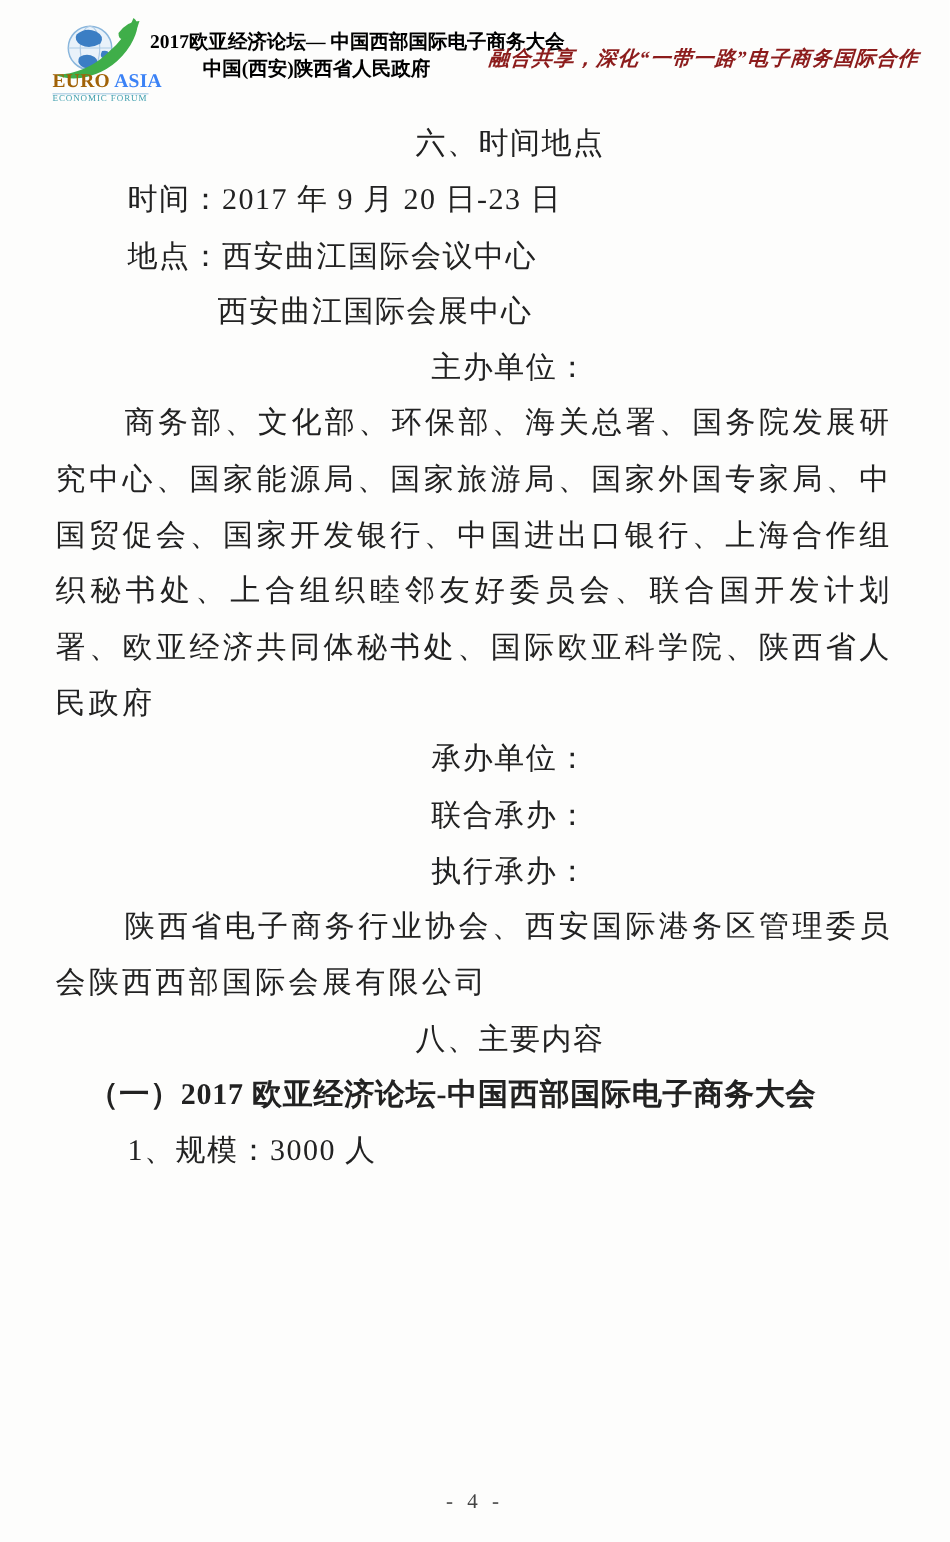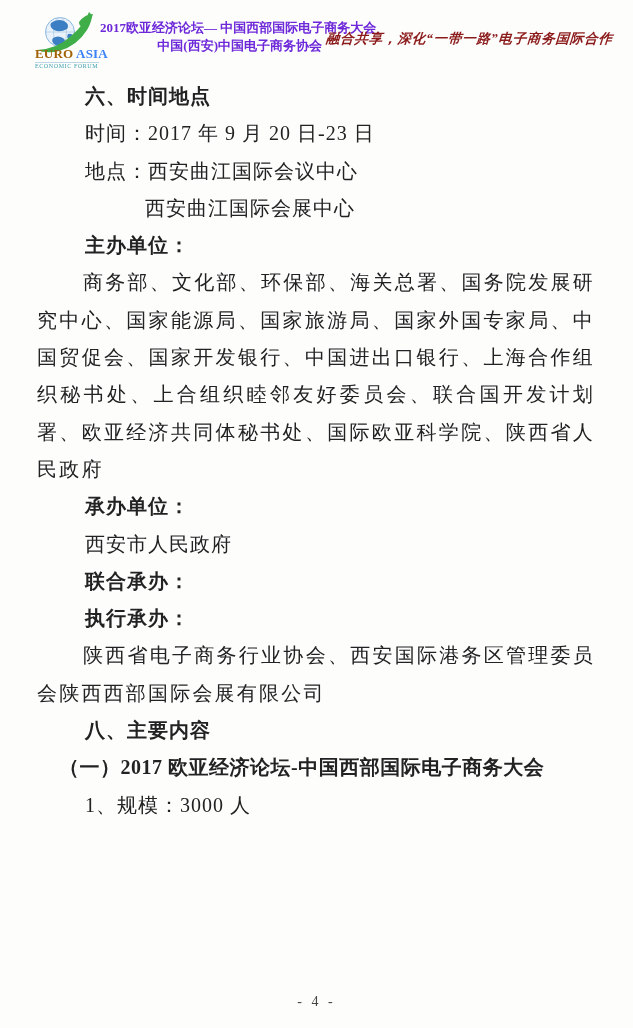--- a/index.html
+++ b/index.html
@@ -37,25 +37,25 @@
     white-space: nowrap;
     border-top: 1px solid #bcd6e8;
     width: 64px;
     line-height: 7px;
   }
   .title-block {
     position: absolute;
     left: 100px;
     top: 19px;
     width: 222px;
-    text-align: right;
+    text-align: center;
     font-weight: bold;
     font-size: 13px;
     line-height: 17.5px;
-    color: #6d28d9;
+    color: #000000;
     white-space: nowrap;
   }
   .slogan {
     position: absolute;
     left: 326px;
     top: 30px;
     font-size: 13.5px;
     font-weight: bold;
     font-style: italic;
     letter-spacing: 0.8px;
@@ -67,21 +67,21 @@
   
   .content {
     position: absolute;
     top: 78px;
     left: 37px;
     width: 558px;
     font-size: 20px;
     line-height: 37.3px;
     color: #222222;
   }
-  .h   { font-weight: bold; padding-left: 48px; letter-spacing: 1px; }
+  .h   { font-weight: normal; padding-left: 48px; letter-spacing: 1px; text-align: center; }
   .h-sub { font-weight: bold; padding-left: 22px; letter-spacing: 0.5px; }
   .t   { padding-left: 48px; letter-spacing: 1px; }
   .t2  { padding-left: 108px; letter-spacing: 1px; }
   .para {
     text-align: justify;
     text-justify: inter-character;
     word-break: break-all;
     letter-spacing: 2.2px;
     text-indent: 46px;
   }
@@ -117,35 +117,34 @@
       </svg>
       <div class="logo-words">
         <span class="euro">EURO</span>
         <span class="asia">ASIA</span>
       </div>
       <div class="logo-sub">ECONOMIC FORUM</div>
     </div>
 
     <div class="title-block">
       <div>2017欧亚经济论坛— 中国西部国际电子商务大会</div>
-      <div>中国(西安)中国电子商务协会</div>
+      <div>中国(西安)陕西省人民政府</div>
     </div>
 
     <div class="slogan">融合共享，深化“一带一路”电子商务国际合作</div>
   </header>
 
   <main class="content">
     <div class="h">六、时间地点</div>
     <div class="t">时间：2017 年 9 月 20 日-23 日</div>
     <div class="t">地点：西安曲江国际会议中心</div>
     <div class="t2">西安曲江国际会展中心</div>
     <div class="h">主办单位：</div>
     <div class="para">商务部、文化部、环保部、海关总署、国务院发展研究中心、国家能源局、国家旅游局、国家外国专家局、中国贸促会、国家开发银行、中国进出口银行、上海合作组织秘书处、上合组织睦邻友好委员会、联合国开发计划署、欧亚经济共同体秘书处、国际欧亚科学院、陕西省人民政府</div>
     <div class="h">承办单位：</div>
-    <div class="t">西安市人民政府</div>
     <div class="h">联合承办：</div>
     <div class="h">执行承办：</div>
     <div class="para">陕西省电子商务行业协会、西安国际港务区管理委员会陕西西部国际会展有限公司</div>
     <div class="h">八、主要内容</div>
     <div class="h-sub">（一）2017 欧亚经济论坛-中国西部国际电子商务大会</div>
     <div class="t">1、规模：3000 人</div>
   </main>
 
   <footer class="footer">
     <span>- 4 -</span>

